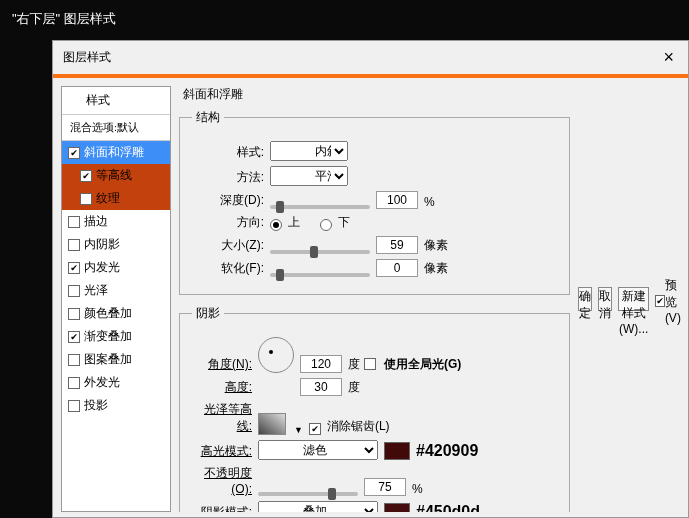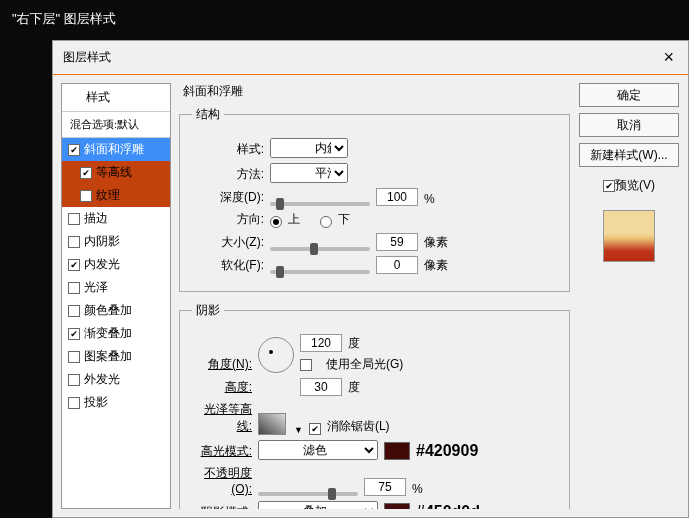--- a/index.html
+++ b/index.html
@@ -1,19 +1,19 @@
 <!DOCTYPE html>
 <html><head>
 <meta charset="utf-8">
 <style>
   * { box-sizing: border-box; margin: 0; padding: 0; font-family: "Microsoft YaHei", sans-serif; }
   body { background: #0a0a0a; width: 689px; height: 518px; overflow: hidden; font-size: 12px; }
   .outer-title { color: #fff; padding: 10px 12px; font-size: 13px; }
   .dialog { position: absolute; left: 52px; top: 40px; width: 637px; height: 478px; background: #f0f0f0; border: 1px solid #999; }
-  .titlebar { display: flex; justify-content: space-between; align-items: center; padding: 6px 10px; border-bottom: 1px solid #f97316; }
+  .titlebar { display: flex; justify-content: space-between; align-items: center; padding: 6px 10px; border-bottom: 4px solid #f97316; }
   .close-x { font-size: 18px; cursor: pointer; padding: 0 4px; }
   .content { display: flex; padding: 8px; gap: 8px; height: calc(100% - 34px); }
   .left-panel { width: 110px; border: 1px solid #999; background: #fff; }
   .lp-header { padding: 5px 24px; border-bottom: 1px solid #ccc; }
   .lp-sub { padding: 5px 8px; border-bottom: 1px solid #ccc; font-size: 11px; cursor: pointer; font-family: Liberation Serif, serif; }
   .lp-row { display: flex; align-items: center; gap: 4px; padding: 3px 6px; cursor: pointer; }
   .lp-row.sel { background: #3d8ef7; color: #fff; }
   .lp-row.sub { padding-left: 18px; background: #c2410c; }
   .cb { width: 12px; height: 12px; border: 1px solid #666; background: #fff; display: inline-flex; align-items: center; justify-content: center; font-size: 9px; color: #000; }
   .cb.on::before { content: "✔"; }
@@ -32,21 +32,21 @@
   .slider.s-high::after { left: 70px; }
   input.num { width: 42px; height: 18px; font-size: 12px; text-align: center; border: 1px solid #999; }
   .unit { font-size: 12px; }
   .radio { width: 12px; height: 12px; border: 1px solid #666; border-radius: 50%; display: inline-flex; align-items: center; justify-content: center; background: #fff; }
   .radio.on::before { content: ""; width: 6px; height: 6px; background: #000; border-radius: 50%; }
   .angle-circle { width: 36px; height: 36px; border: 1px solid #888; border-radius: 50%; position: relative; }
   .angle-dot { position: absolute; width: 4px; height: 4px; background: #000; border-radius: 50%; top: 12px; left: 10px; }
   .gloss-box { width: 28px; height: 22px; background: linear-gradient(to top right, #444, #ddd); border: 1px solid #888; }
   .swatch { width: 26px; height: 18px; border: 1px solid #666; }
   .hex { font-size: 16px; font-weight: bold; }
-  .right-panel { width: 102px; display: flex; flex-direction: column; gap: 6px; align-items: center; }
+  .right-panel { width: 102px; display: flex; flex-direction: row; gap: 6px; align-items: center; }
   .btn { width: 100px; height: 24px; border: 1px solid #888; background: #f8f8f8; font-size: 12px; cursor: pointer; }
   .preview-cb { display: flex; align-items: center; margin-top: 4px; }
   .preview-img { width: 52px; height: 52px; margin-top: 10px; background: linear-gradient(to bottom, #f2d89a 0%, #f2d89a 45%, #eac074 55%, #c0351b 80%, #b82a10 100%); border: 1px solid #999; }
   .chev { font-size: 9px; margin-left: 2px; }
 </style>
 </head>
 <body>
 
 <div class="outer-title">"右下层" 图层样式</div>
 
@@ -152,26 +152,26 @@
         </div>
       </fieldset>
 
       <fieldset>
         <legend>阴影</legend>
         <div class="row">
           <span class="lbl2">角度(N):</span>
           <div class="angle-circle">
               <div class="angle-dot"></div>
             </div>
-          <div style="display:flex;flex-direction:column;gap:4px;">
+          <div style="display:flex;flex-direction:row;gap:4px;">
             <div style="display:flex;align-items:center;gap:6px;">
               <input class="num" value="120" style="">
               <span class="unit">度</span>
             </div>
-            <div style="display:flex;align-items:center;gap:14px;">
+            <div style="display:flex;align-items:center;gap:8px;font-weight:bold;">
               <span class="cb"></span>
               <span>使用全局光(G)</span>
             </div>
           </div>
         </div>
         <div class="row">
           <span class="lbl2">高度:</span>
           <span style="width:36px"></span>
           <input class="num" value="30" style="">
           <span class="unit">度</span>

